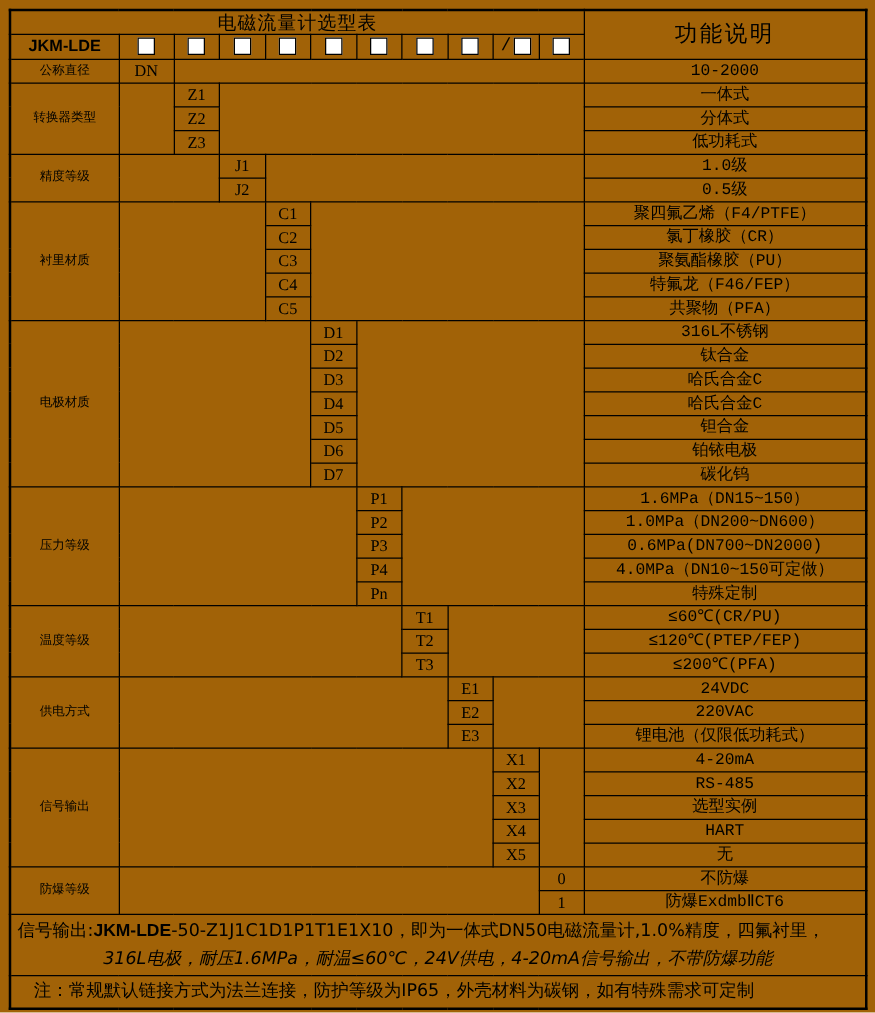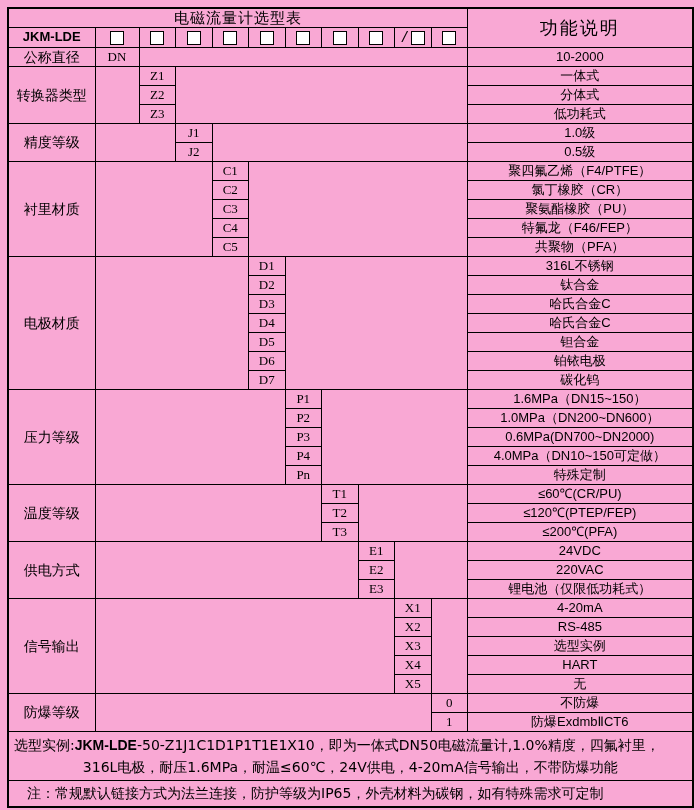--- a/index.html
+++ b/index.html
@@ -8,21 +8,21 @@
     background: #ffffff;
     width: 700px;
     height: 810px;
     color: #000;
     font-family: "DejaVu Sans", "Liberation Sans", sans-serif;
   }
   .sheet {
     position: relative;
     width: 700px;
     height: 810px;
-    background: #f9a8d4;
+    background: #a16207;
   }
   table.selector {
     position: absolute;
     left: 7px;
     top: 7px;
     width: 685px;
     border-collapse: collapse;
     table-layout: fixed;
     border: 2px solid #000;
   }
@@ -44,29 +44,29 @@
   td.func-cell {
     font-size: 18px;
     letter-spacing: 2px;
   }
   td.model-cell {
     font-family: "Liberation Sans", "DejaVu Sans", sans-serif;
     font-weight: bold;
     font-size: 13px;
   }
   td.label-cell {
-    font-size: 14px;
+    font-size: 10px;
   }
   td.code-cell {
     font-family: Liberation Serif, serif;
     font-size: 13px;
     margin-top: 11px;
   }
   td.desc-cell {
-    font-family: Liberation Sans, sans-serif;
+    font-family: Liberation Mono, monospace;
     font-size: 13px;
   }
   td.box-cell {
     vertical-align: middle;
   }
   span.box {
     display: inline-block;
     width: 12px;
     height: 12px;
     border: 1px solid #000;
@@ -85,20 +85,21 @@
     font-size: 14px;
     text-align: center;
     white-space: normal;
     padding: 1px 3px;
   }
   td.example-cell .line1 {
     text-align: left;
     padding-left: 2px;
   }
   td.example-cell .line2 {
+    font-style: italic;
   }
   .bold-model {
     font-family: "Liberation Sans", "DejaVu Sans", sans-serif;
     font-weight: bold;
   }
   td.note-cell {
     height: 25px;
     line-height: 25px;
     font-size: 14px;
     text-align: left;
@@ -315,21 +316,21 @@
           <td class="empty-cell" colspan="9" rowspan="2"></td>
           <td class="code-cell">0</td>
           <td class="desc-cell">不防爆</td>
         </tr>
         <tr>
           <td class="code-cell">1</td>
           <td class="desc-cell">防爆ExdmbⅡCT6</td>
         </tr>
         <tr>
           <td class="example-cell" colspan="12">
-            <div class="line1"><span>选型实例:</span><span class="bold-model">JKM-LDE</span><span>-50-Z1J1C1D1P1T1E1X10，即为一体式DN50电磁流量计,1.0%精度，四氟衬里，</span></div>
+            <div class="line1"><span>信号输出:</span><span class="bold-model">JKM-LDE</span><span>-50-Z1J1C1D1P1T1E1X10，即为一体式DN50电磁流量计,1.0%精度，四氟衬里，</span></div>
             <div class="line2">316L电极，耐压1.6MPa，耐温≤60℃，24V供电，4-20mA信号输出，不带防爆功能</div>
           </td>
         </tr>
         <tr>
           <td class="note-cell" colspan="12">注：常规默认链接方式为法兰连接，防护等级为IP65，外壳材料为碳钢，如有特殊需求可定制</td>
         </tr>
       </tbody>
   </table>
 </div>
 

